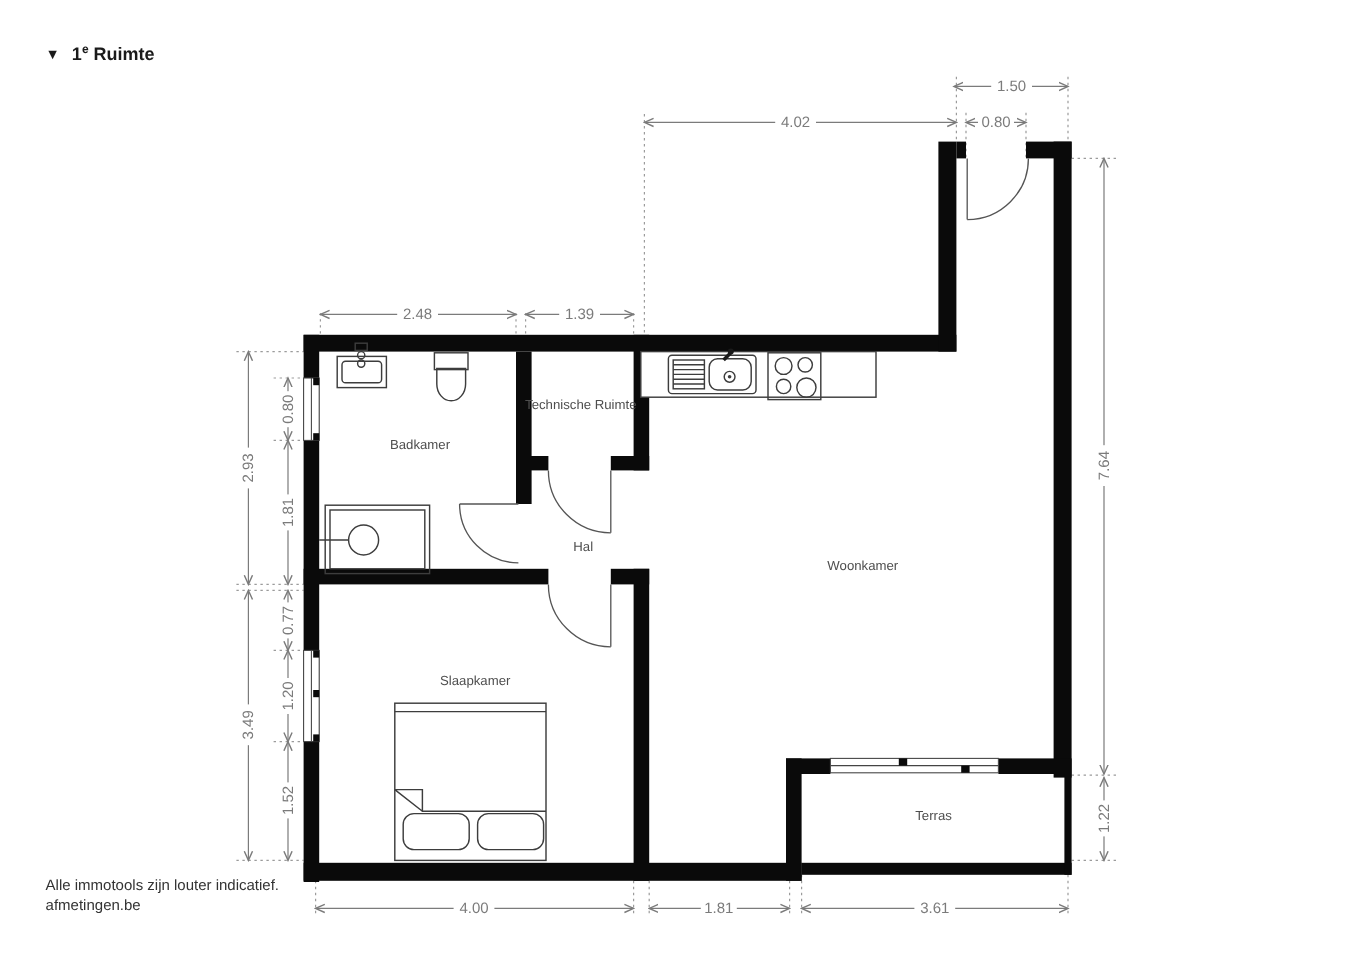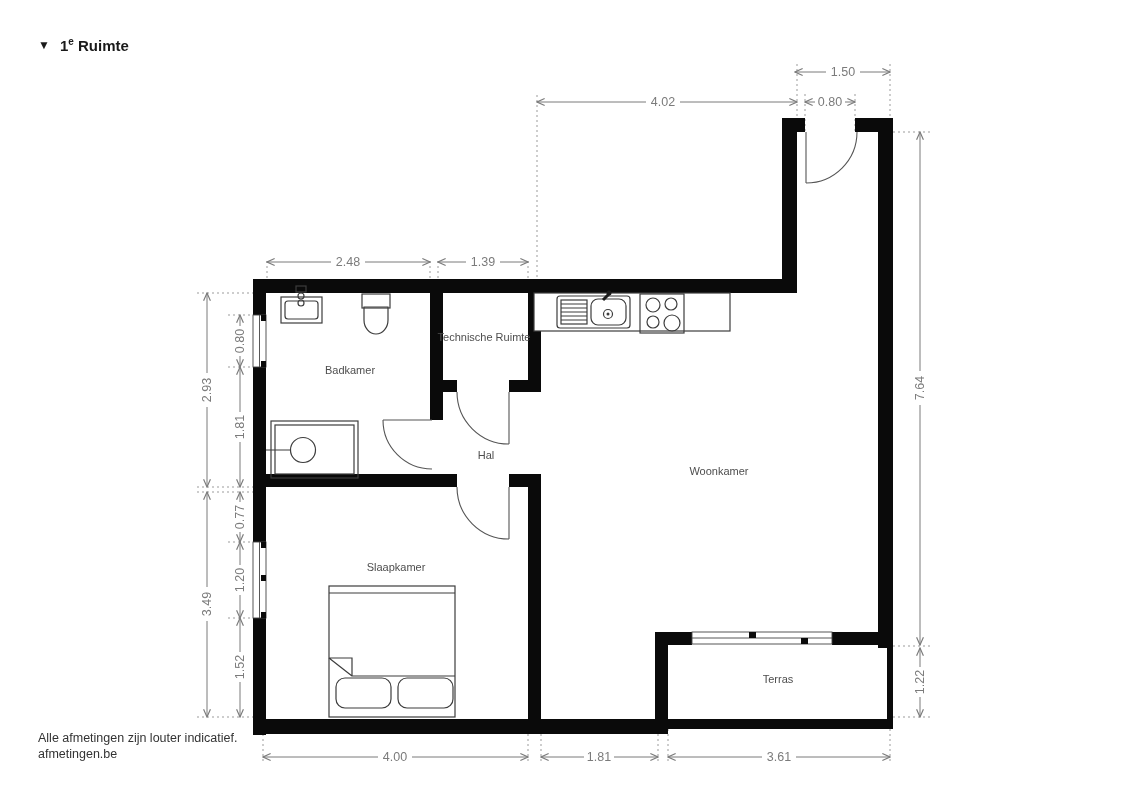--- a/index.html
+++ b/index.html
@@ -270,15 +270,15 @@
       </g>
     <line class="dim" x1="668" y1="757" x2="890" y2="757" marker-start="url(#arr)" marker-end="url(#arr)"></line>
     <g transform="translate(779,757)">
         <rect class="lblbg" x="-17" y="-8" width="34" height="15"></rect>
         <text class="dimtxt" text-anchor="middle" dy="4">3.61</text>
       </g>
   </g>
 </svg>
 
 <div class="footer">
-  <div>Alle afmetingen zijn louter indicatief.</div>
+  <div>Alle immotools zijn louter indicatief.</div>
   <div>afmetingen.be</div>
 </div>
 
 </body></html>

